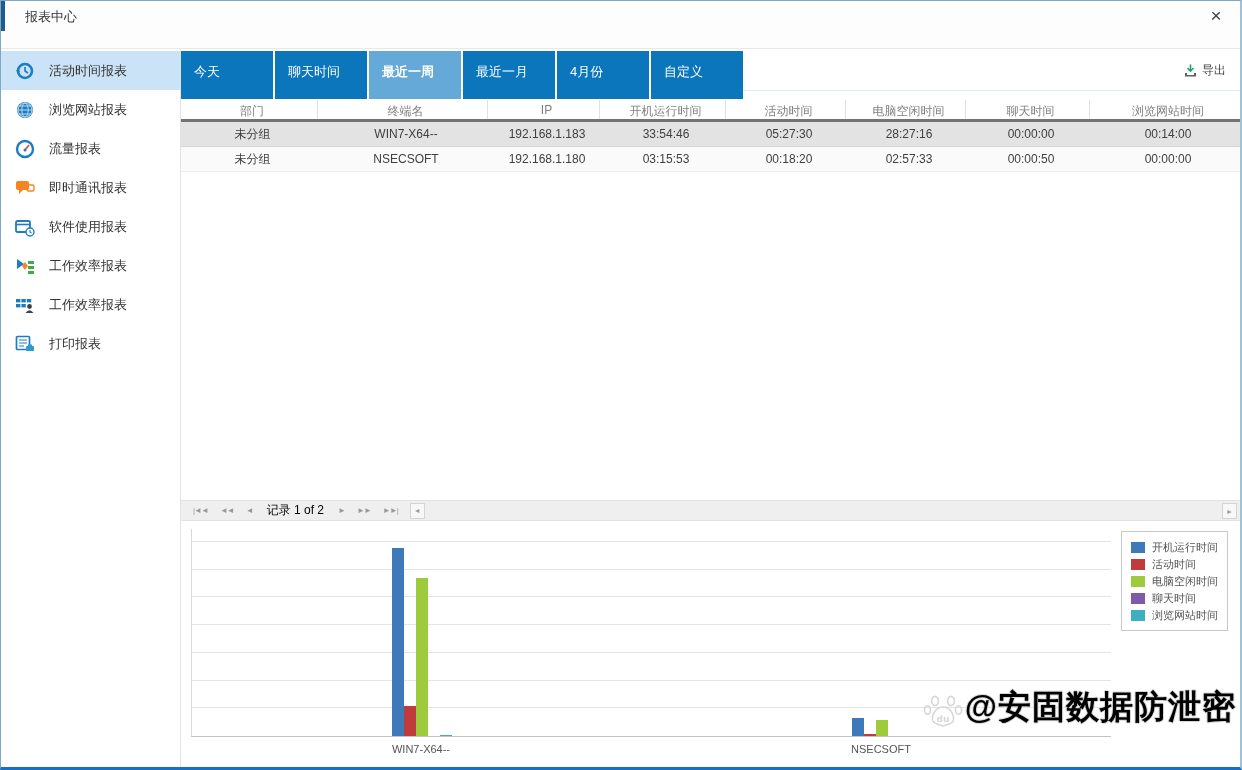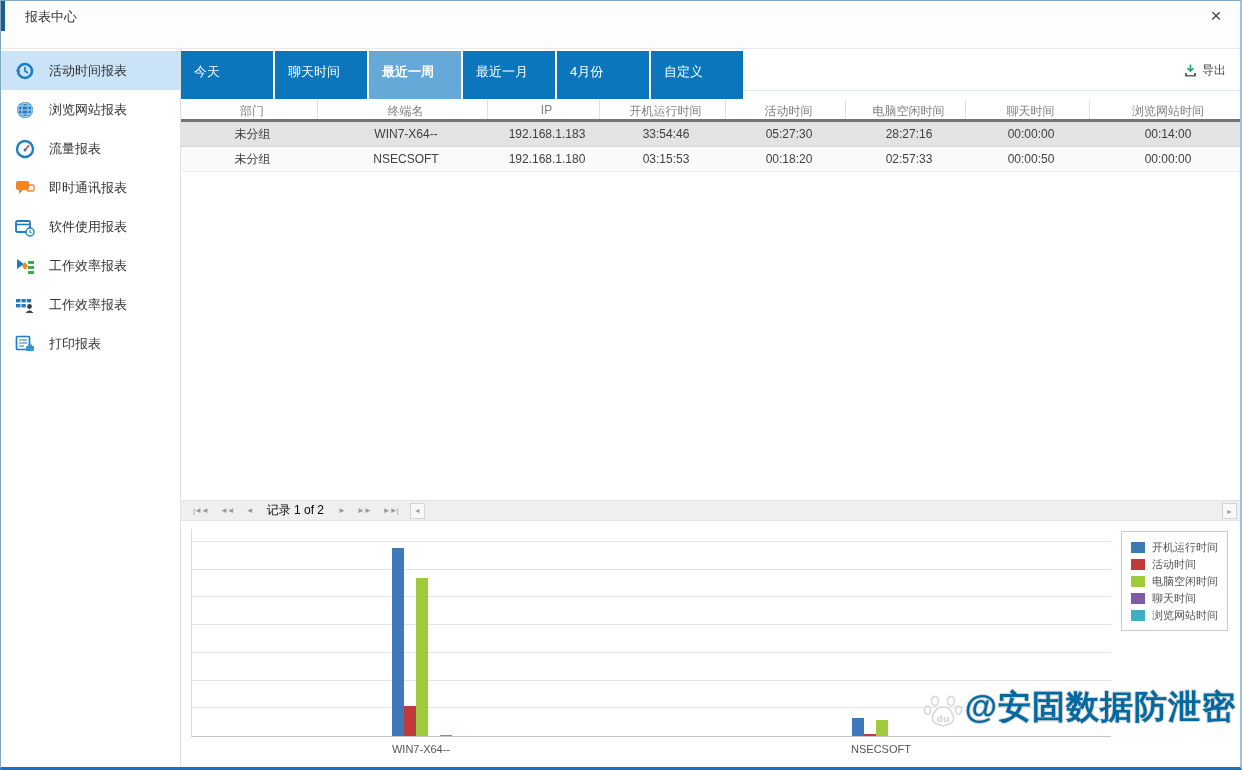--- a/index.html
+++ b/index.html
@@ -58,21 +58,21 @@
   .gridline { position:absolute; left:0; width:100%; height:1px; background:#e4e4e4; }
   .bar { position:absolute; bottom:0; width:12px; }
   .xlabel { position:absolute; top:222px; font-size:11px; color:#555; width:160px; text-align:center; }
   .legend { position:absolute; right:12px; top:10px; background:#fff; border:1px solid #c9c9c9; padding:7px 9px 6px 9px; }
   .lg-item { display:flex; align-items:center; height:17px; }
   .lg-swatch { width:14px; height:11px; margin-right:7px; flex:0 0 auto; }
   .lg-label { font-size:11px; color:#555; white-space:nowrap; }
 
   
   .watermark { position:absolute; right:4px; top:162px; display:flex; align-items:center; pointer-events:none; }
-  .wm-text { font-size:33px; font-weight:bold; color:#0369a1;
+  .wm-text { font-size:33px; font-weight:bold; color:#000000;
     text-shadow:-1px 0 #d6d6d6, 1px 0 #d6d6d6, 0 -1px #d6d6d6, 0 1px #d6d6d6; letter-spacing:1px; }
   .wm-badge { margin-right:2px; margin-top:8px;text-decoration:underline; }
 
   svg { display:block; }
 </style>
 </head>
 <body>
 
 <div class="window">
 

